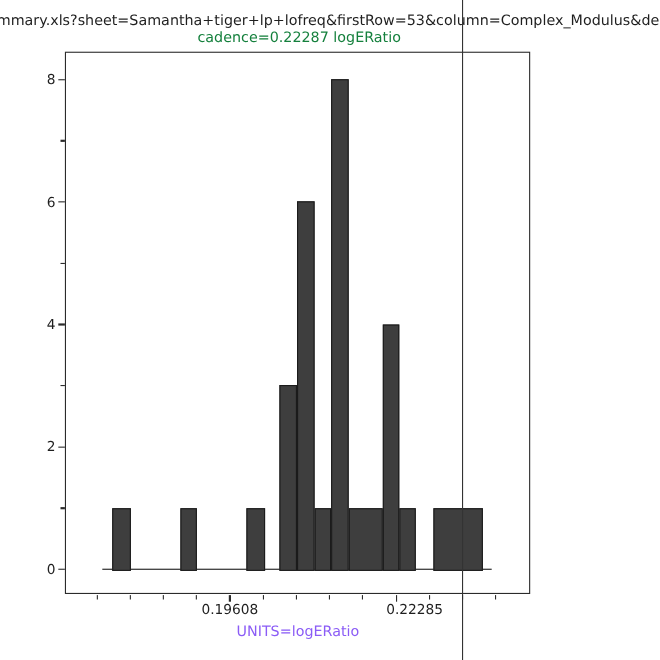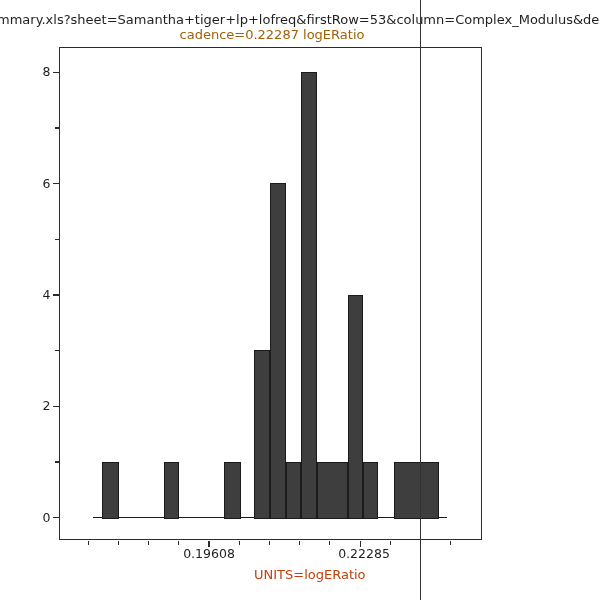--- a/index.html
+++ b/index.html
@@ -1,32 +1,32 @@
 <!DOCTYPE html>
 <html><head>
 <meta charset="utf-8">
 <style>
   html,body{margin:0;padding:0;}
   body{width:600px;height:600px;overflow:hidden;background:#ffffff;
        font-family:"DejaVu Sans","Liberation Sans",sans-serif;}
   .fig{position:relative;width:600px;height:600px;background:#ffffff;overflow:hidden;}
   .t1{position:absolute;top:12px;left:-3px;white-space:nowrap;font-size:13px;line-height:15px;color:#1f1f1f;}
   .t2{position:absolute;top:27px;left:272px;transform:translateX(-50%);white-space:nowrap;
-      font-size:13px;line-height:15px;color:#a16207;}
+      font-size:13px;line-height:15px;color:#15803d;}
   .plot{position:absolute;left:59px;top:47px;width:421px;height:491px;
         border:1.3px solid #2b2b2b;box-sizing:content-box;overflow:visible;}
   .bar{position:absolute;box-sizing:border-box;}
   .baseline{position:absolute;}
   .vline{position:absolute;top:0;height:600px;width:1.3px;}
   .xtick,.ytick{position:absolute;}
   .xtlab{position:absolute;width:70px;margin-left:-35px;text-align:center;
          font-size:12.5px;color:#1f1f1f;line-height:14px;}
   .ytlab{position:absolute;width:28px;text-align:right;font-size:12.5px;color:#1f1f1f;line-height:16px;}
   .xlab{position:absolute;transform:translateX(-50%);white-space:nowrap;
-        font-size:13px;color:#c2410c;line-height:15px;margin-left:39px;}
+        font-size:13px;color:#8b5cf6;line-height:15px;}
 </style>
 </head>
 <body>
 
 <div class="fig">
   <div class="t1">mmary.xls?sheet=Samantha+tiger+lp+lofreq&amp;firstRow=53&amp;column=Complex_Modulus&amp;dependu</div>
   <div class="t2">cadence=0.22287 logERatio</div>
   <div class="plot">
       <div class="baseline" style="left: 32.6px; top: 468.6px; width: 354.2px; height: 1.3px; background: rgb(27, 27, 27);"></div>
       <div class="bar" style="left: 41.7px; top: 413.6px; width: 16.9px; height: 57px; background: rgb(62, 62, 62); border: 1.3px solid rgb(27, 27, 27);"></div>
@@ -47,21 +47,21 @@
     <div class="xtick" style="left: 117.7px; top: 540.6px; width: 1.3px; height: 4px; background: rgb(43, 43, 43);"></div>
     <div class="xtick" style="left: 147.9px; top: 540.6px; width: 1.3px; height: 4px; background: rgb(43, 43, 43);"></div>
     <div class="xtick" style="left: 178.1px; top: 540.6px; width: 1.3px; height: 4px; background: rgb(43, 43, 43);"></div>
     <div class="xtick" style="left: 208.3px; top: 540.6px; width: 1.3px; height: 6.5px; background: rgb(43, 43, 43);"></div>
     <div class="xtlab" style="left: 209px; top: 547px;">0.19608</div>
     <div class="xtick" style="left: 238.6px; top: 540.6px; width: 1.3px; height: 4px; background: rgb(43, 43, 43);"></div>
     <div class="xtick" style="left: 268.8px; top: 540.6px; width: 1.3px; height: 4px; background: rgb(43, 43, 43);"></div>
     <div class="xtick" style="left: 299px; top: 540.6px; width: 1.3px; height: 4px; background: rgb(43, 43, 43);"></div>
     <div class="xtick" style="left: 329.2px; top: 540.6px; width: 1.3px; height: 4px; background: rgb(43, 43, 43);"></div>
     <div class="xtick" style="left: 359.5px; top: 540.6px; width: 1.3px; height: 6.5px; background: rgb(43, 43, 43);"></div>
-    <div class="xtlab" style="left: 364px; top: 547px; text-align: center;">0.22285</div>
+    <div class="xtlab" style="left: 377px; top: 547px; text-align: center;">0.22285</div>
     <div class="xtick" style="left: 389.7px; top: 540.6px; width: 1.3px; height: 4px; background: rgb(43, 43, 43);"></div>
     <div class="xtick" style="left: 419.9px; top: 540.6px; width: 1.3px; height: 4px; background: rgb(43, 43, 43);"></div>
     <div class="xtick" style="left: 450.1px; top: 540.6px; width: 1.3px; height: 4px; background: rgb(43, 43, 43);"></div>
     <div class="ytick" style="left: 52.5px; top: 516.9px; width: 6.5px; height: 1.3px; background: rgb(43, 43, 43);"></div>
     <div class="ytlab" style="left: 22.5px; top: 509.6px;">0</div>
     <div class="ytick" style="left: 55px; top: 461.3px; width: 4px; height: 1.3px; background: rgb(43, 43, 43);"></div>
     <div class="ytick" style="left: 52.5px; top: 405.6px; width: 6.5px; height: 1.3px; background: rgb(43, 43, 43);"></div>
     <div class="ytlab" style="left: 22.5px; top: 398.3px;">2</div>
     <div class="ytick" style="left: 55px; top: 349.9px; width: 4px; height: 1.3px; background: rgb(43, 43, 43);"></div>
     <div class="ytick" style="left: 52.5px; top: 294.3px; width: 6.5px; height: 1.3px; background: rgb(43, 43, 43);"></div>

